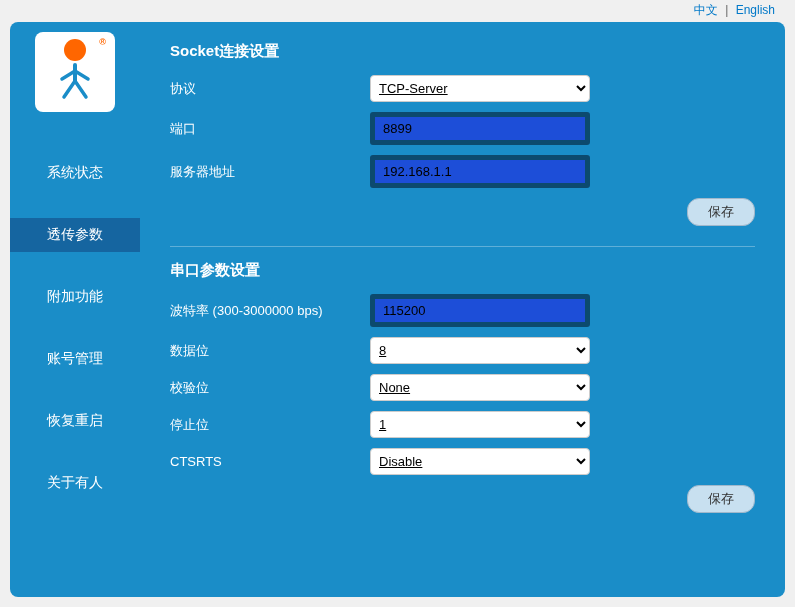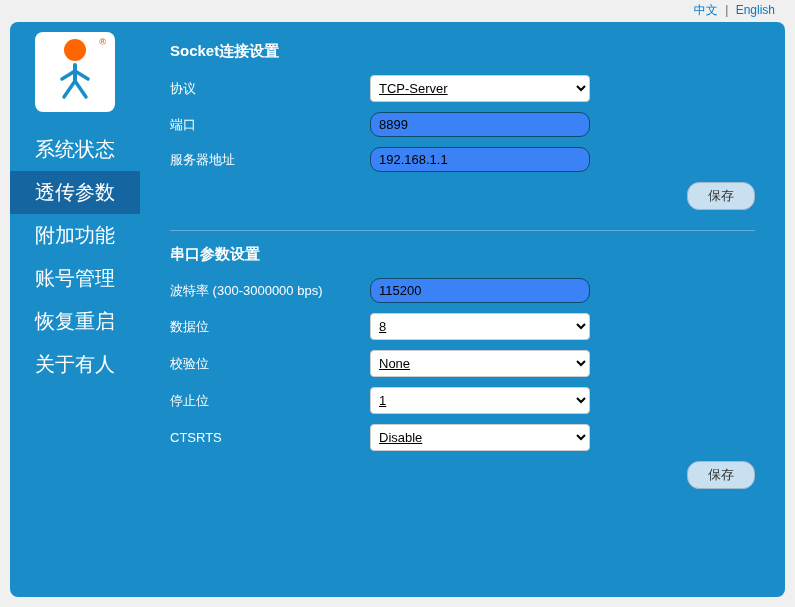--- a/index.html
+++ b/index.html
@@ -109,23 +109,24 @@
     .nav-menu {
       width: 100%;
       margin-top: 4px;
     }
 
     .nav-item {
       width: 100%;
       padding: 8px 0;
       text-align: center;
       color: white;
-      font-size: 20px;
+      font-size: 14px;
       cursor: pointer;
       user-select: none;
+      margin-top: 28px;
     }
 
     .nav-item.active {
       background: #1565a0;
       font-weight: normal;
     }
 
     
     .content {
       flex: 1;
@@ -161,24 +162,24 @@
     }
 
     .form-control-wrap {
       flex: 1;
       max-width: 220px;
     }
 
     .form-input {
       width: 100%;
       padding: 4px 8px;
-      border: 1px solid #0c4a6e;
-      border-radius: 10px;
+      border: 5px solid #0c4a6e;
+      border-radius: 3px;
       font-size: 13px;
-      background: #3b82f6;
+      background: #1d4ed8;
       outline: none;
     }
 
     .form-select {
       width: 100%;
       padding: 4px 4px;
       border: 1px solid #ccc;
       border-radius: 4px;
       font-size: 13px;
       background: white;

